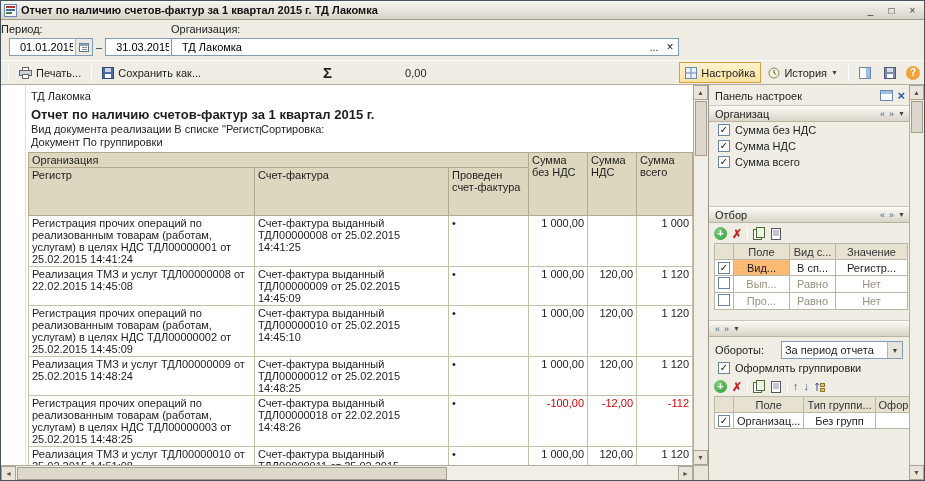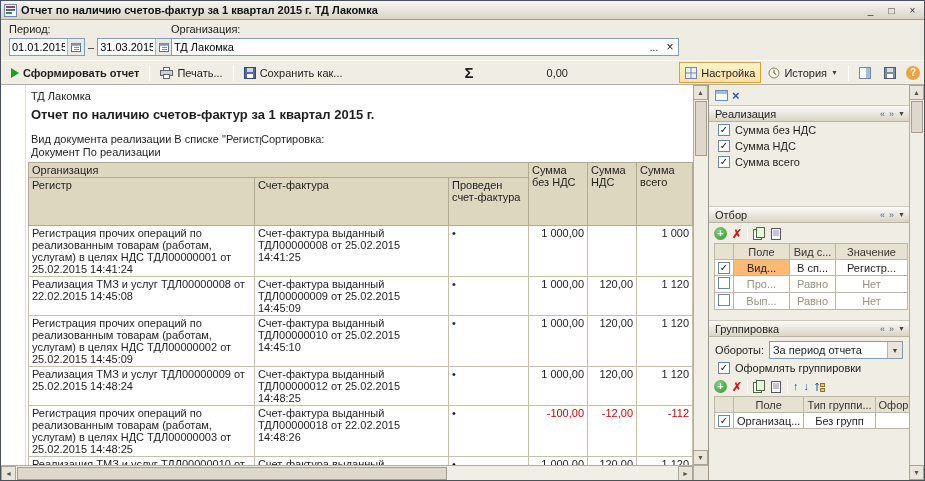--- a/index.html
+++ b/index.html
@@ -9,24 +9,24 @@
   
   .titlebar { height:19px; display:flex; align-items:center; gap:4px; padding:0 3px;
               background:linear-gradient(#f8f6f2,#d8d3c7); border-bottom:1px solid #a39d8f; }
   .title-text { font-weight:bold; flex:1; white-space:nowrap; overflow:hidden; color:#111; }
   .winbtn { width:17px; height:14px; display:flex; align-items:center; justify-content:center;
             font-size:10px; color:#333; cursor:default; }
 
   
   .params { height:40px; position:relative; }
   .plabel { position:absolute; top:3px; color:#222; }
-  #period-label { left:8px; } #org-label { left:170px; }
+  #period-label { left:0; } #org-label { left:170px; }
   .period-row { position:absolute; left:8px; top:18px; display:flex; align-items:center; gap:3px; }
   .org-row { position:absolute; left:170px; top:18px; width:508px; display:flex; align-items:center; }
-  .tfield { height:18px; border:1px solid #7f9db9; background:#fff; display:flex; align-items:center; }
+  .tfield { height:18px; border:1px solid #7f9db9; background:#fff; display:flex; align-items:center;padding-left:8px; }
   .tfield input { border:0; outline:0; font:inherit; padding:0 2px; width:57px; height:15px; background:transparent; }
   .btn-cal { width:17px; height:16px; border-left:1px solid #aeb8c2; background:#ece9e0;
              display:flex; align-items:center; justify-content:center; }
   .btn-sm { width:19px; height:18px; border:1px solid #a8a295; background:#ece9e0;
             display:flex; align-items:center; justify-content:center; margin-left:3px; font-size:10px; }
   .org-row .tfield { flex:1; }
   .org-row input { flex:1; width:auto; }
   .fieldbtn { width:16px; height:16px; display:flex; align-items:center; justify-content:center; color:#222; font-size:10px; }
   .fieldbtn.clear { font-size:12px; }
 
@@ -44,21 +44,21 @@
   .chev { font-size:7px; color:#444; }
   .help-badge { width:14px; height:14px; border-radius:50%; background:#f0a23c; color:#fff;
                 font-weight:bold; display:flex; align-items:center; justify-content:center; font-size:10px; margin-left:3px; }
 
   
   .main { display:flex; height:395px; }
   .report-wrap { width:708px; position:relative; background:#fff; border-right:1px solid #9a948a; }
   .report-viewport { position:absolute; left:0; top:0; right:15px; bottom:15px; overflow:hidden; padding:3px 0 0 27px; }
   .report-viewport::before { content:""; position:absolute; left:24px; top:0; bottom:0; width:1px; background:#e3dfd0; }
   .r-company { margin:2px 0 2px 3px; }
-  .r-title { font-size:13px; font-weight:bold; margin:5px 0 11px 3px; }
+  .r-title { font-size:13px; font-weight:bold; margin:5px 0 1px 3px; }
   .r-meta { display:grid; grid-template-columns:230px 1fr; margin-left:3px; line-height:13px; }
   .r-meta .val { white-space:nowrap; overflow:hidden; }
 
   table.report { border-collapse:collapse; margin-top:3px; table-layout:fixed; width:664px; }
   table.report td { border:1px solid #c6c0a8; vertical-align:top; padding:1px 3px; line-height:12px; overflow:hidden; }
   table.report td.h { background:#ddd7bf; border-color:#b1aa8f; overflow-wrap:break-word; }
   .c-num { text-align:right;margin-top:25px; }
   .c-prov { padding-left:6px; }
   td.neg { color:#d40000; }
 
@@ -94,21 +94,21 @@
   .icon-x { color:#c32222; font-weight:bold; font-size:12px; line-height:12px; }
   .icon-ar { color:#2a57a8; font-weight:bold; font-size:11px; line-height:11px; }
   .psep { width:1px; height:13px; background:#b8b2a4; border-right:1px solid #fff; }
   table.pgrid { border-collapse:collapse; margin:0 0 0 5px; background:#fff; table-layout:fixed; }
   .pgrid td, .pgrid th { border:1px solid #bcb6a4; padding:1px 3px; text-align:center; font-weight:normal;
                          height:16px; overflow:hidden; white-space:nowrap; }
   .pgrid th { background:#e6e1d1; color:#333; }
   .pgrid tr.dim td { color:#98927f; }
   .pgrid td.sel { background:#fdba74; }
   .g-cb { text-align:center; }
-  .turn-row { display:flex; align-items:center; gap:5px; padding:4px 6px 1px 6px; }
+  .turn-row { display:flex; align-items:center; gap:17px; padding:4px 6px 1px 6px; }
   .select { flex:1; height:18px; border:1px solid #7f9db9; background:#fff; display:flex; align-items:center; }
   .select .sval { flex:1; padding:0 3px; white-space:nowrap; overflow:hidden; }
   .select .sbtn { width:15px; height:16px; background:#e9e5da; border-left:1px solid #aeb8c2; font-size:7px;
                   display:flex; align-items:center; justify-content:center; color:#444; }
   .settings-sb { position:absolute; right:0; top:0; bottom:0; width:15px; background:#f1eee6; border-left:1px solid #b3ada0; }
   .settings-sb .sb-btn { position:absolute; left:-1px; }
   .settings-sb .up { top:0; } .settings-sb .down { bottom:0; }
   .settings-sb .sb-thumb-v { top:16px; height:32px; }
   svg { display:block; }
 </style>
@@ -162,24 +162,20 @@
     <div class="org-row">
       <span class="tfield">
         <input value="ТД Лакомка" style="">
         <span class="fieldbtn">...</span>
         <span class="fieldbtn clear">×</span>
       </span>
     </div>
   </div>
 
   <div class="toolbar">
-    <span class="tbtn">
-      <span class="icon-play"></span>
-      <span class="gen-label">Сформировать отчет</span>
-    </span>
     <span class="tsep"></span>
     <span class="tbtn">
       <svg width="13" height="12">
         <rect x="3.5" y="0.5" width="6" height="3" fill="#fff" stroke="#666"></rect>
         <rect x="0.5" y="3.5" width="12" height="5" fill="#cfd4dc" stroke="#666"></rect>
         <rect x="3.5" y="7.5" width="6" height="4" fill="#fff" stroke="#666"></rect>
       </svg>
       <span>Печать...</span>
     </span>
     <span class="tsep"></span>
@@ -229,21 +225,21 @@
 
   <div class="main">
 
     <div class="report-wrap">
       <div class="report-viewport">
         <div class="r-company">ТД Лакомка</div>
         <div class="r-title">Отчет по наличию счетов-фактур за 1 квартал 2015 г.</div>
         <div class="r-meta">
           <span class="val">Вид документа реализации В списке "Регистрация прочих операц...; Реализация ТМЗ и услуг; Акт с...</span>
           <span>Сортировка:</span>
-          <span class="val">Документ По реализации</span>
+          <span class="val">Документ По группировки</span>
         </div>
         <table class="report">
           <colgroup>
             <col style="width:226px">
               <col style="width:194px">
               <col style="width:80px">
             <col style="width:59px">
               <col style="width:49px">
               <col style="width:56px">
           </colgroup>
@@ -322,29 +318,30 @@
         <span class="sb-thumb-h"></span>
         <span class="spacer"></span>
         <span class="sb-btn">►</span>
       </div>
       <div class="sb-corner"></div>
     </div>
 
     <div class="settings">
       <div class="settings-inner">
         <div class="panel-head">
+          <span class="panel-title">Панель настроек</span>
           <svg width="13" height="11">
             <rect x="0.5" y="0.5" width="12" height="10" fill="#fff" stroke="#6b87b5"></rect>
             <rect x="1" y="1" width="11" height="3" fill="#9ec0e0"></rect>
           </svg>
           <span class="panel-x">×</span>
         </div>
 
         <div class="sec-head">
-          <span class="sec-title">Реализация</span>
+          <span class="sec-title">Организац</span>
           <span class="sec-ctl">«</span>
           <span class="sec-ctl">»</span>
           <span class="sec-ctl dd">▼</span>
         </div>
         <div id="indicator-list">
             <div class="chk-row">
               <span class="cb">✓</span>
               <span>Сумма без НДС</span>
             </div>
             <div class="chk-row">
@@ -396,36 +393,35 @@
           </thead>
           <tbody id="filter-rows">
               <tr>
                 <td class="g-cb"><span class="cb">✓</span></td>
                 <td class="g-field sel">Вид...</td>
                 <td class="g-kind">В сп...</td>
                 <td class="g-val">Регистр...</td>
               </tr>
               <tr class="dim">
                 <td class="g-cb"><span class="cb"></span></td>
+                <td class="g-field">Вып...</td>
+                <td class="g-kind">Равно</td>
+                <td class="g-val">Нет</td>
+              </tr>
+              <tr class="dim">
+                <td class="g-cb"><span class="cb"></span></td>
                 <td class="g-field">Про...</td>
                 <td class="g-kind">Равно</td>
                 <td class="g-val">Нет</td>
               </tr>
-              <tr class="dim">
-                <td class="g-cb"><span class="cb"></span></td>
-                <td class="g-field">Вып...</td>
-                <td class="g-kind">Равно</td>
-                <td class="g-val">Нет</td>
-              </tr>
             </tbody>
         </table>
         <div style="height:10px"></div>
 
         <div class="sec-head">
-          <span class="sec-title">Группировка</span>
           <span class="sec-ctl">«</span>
           <span class="sec-ctl">»</span>
           <span class="sec-ctl dd">▼</span>
         </div>
         <div class="turn-row">
           <span>Обороты:</span>
           <span class="select">
             <span class="sval">За период отчета</span>
             <span class="sbtn">▼</span>
           </span>

